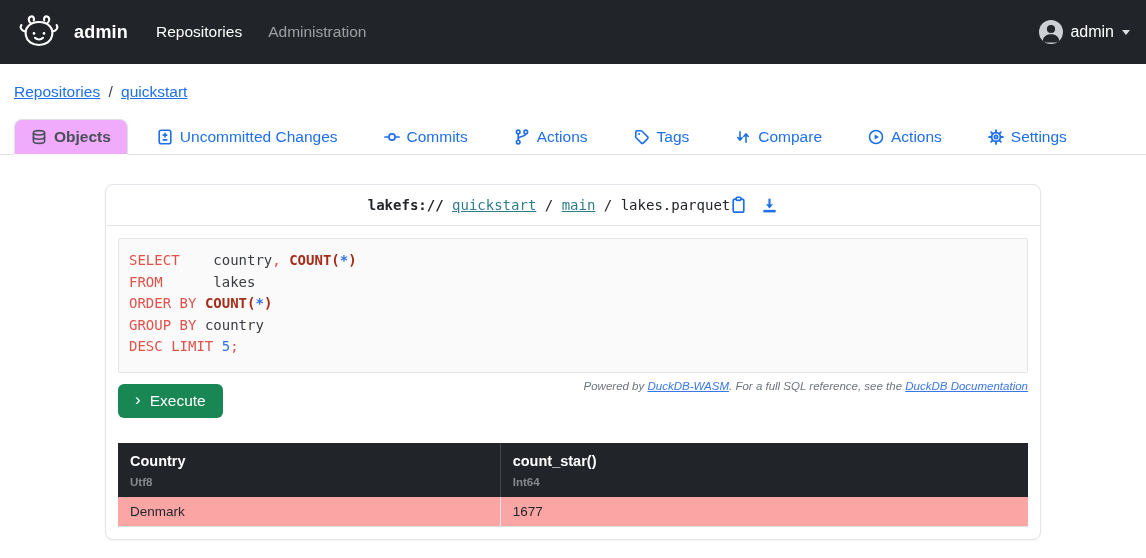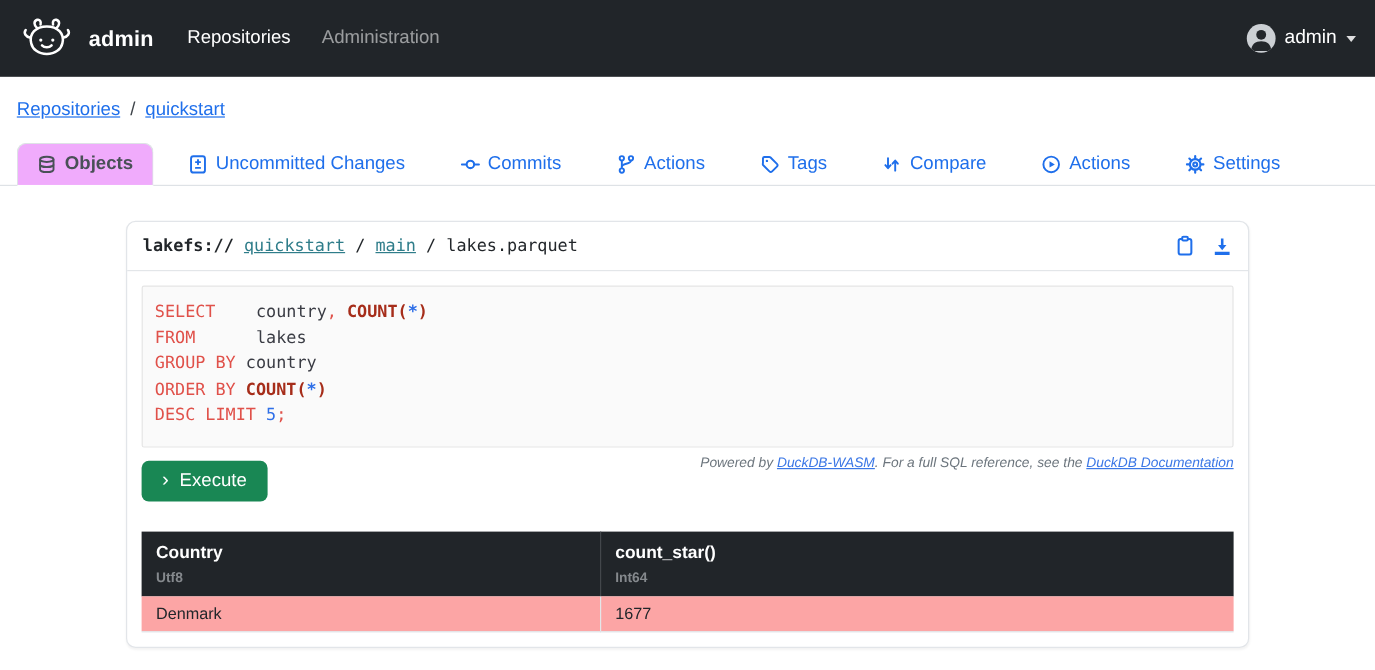--- a/index.html
+++ b/index.html
@@ -26,21 +26,21 @@
   .bc-sep{color:#3e444a;margin:0 4px;}
   
   .tabbar{display:flex;align-items:flex-end;padding:0 8px;border-bottom:1px solid #dee2e6;}
   .tab{display:flex;align-items:center;gap:7px;padding:8px 16px;margin:0 6px -1px 6px;font-size:15.5px;
        color:#1f6feb;border:1px solid transparent;border-radius:8px 8px 0 0;text-decoration:none;cursor:pointer;white-space:nowrap;}
   .tab svg{flex:0 0 auto;}
   .tab.active{background:#f0abfc;border-color:#dee2e6;border-bottom-color:#fff;color:#495057;font-weight:700;}
   
   .card{width:936px;margin:29px auto 0 auto;background:#fff;border:1px solid #e2e5e9;border-radius:8px;
         box-shadow:0 1px 2px rgba(0,0,0,.05);box-sizing:border-box;}
-  .card-header{display:flex;align-items:center;justify-content:space-between;padding:11px 13px;border-bottom:1px solid #e3e6e9;}
+  .card-header{display:flex;align-items:center;justify-content:center;padding:11px 13px;border-bottom:1px solid #e3e6e9;}
   .obj-path{font-family:"DejaVu Sans Mono","Liberation Mono",monospace;font-size:14px;color:#22262a;}
   .obj-path .scheme{font-weight:700;}
   .obj-path a{color:#2f7d8a;text-decoration:underline;cursor:pointer;}
   .header-actions{display:flex;align-items:center;gap:14px;}
   .icon-btn{display:inline-flex;cursor:pointer;color:#1f6feb;}
   
   .card-body{padding:12px;}
   .sql-editor{background:#fafafa;border:1px solid #e5e5e5;border-radius:2px;padding:11px 0 14px 10px;min-height:104px;cursor:text;}
   .sql-line{font-family:"DejaVu Sans Mono","Liberation Mono",monospace;font-size:14px;line-height:21.6px;white-space:pre;}
   .tk-kw{color:#e0514a;}
@@ -220,22 +220,22 @@
         </svg>
       </span>
     </div>
   </div>
 
   <div class="card-body">
     <div class="sql-editor">
       <div>
           <div class="sql-line"><span class="tk-kw">SELECT</span><span class="tk-pl">    </span><span class="tk-pl">country</span><span class="tk-kw">, </span><span class="tk-fn">COUNT</span><span class="tk-fn">(</span><span class="tk-star">*</span><span class="tk-fn">)</span></div>
           <div class="sql-line"><span class="tk-kw">FROM</span><span class="tk-pl">      </span><span class="tk-pl">lakes</span></div>
+          <div class="sql-line"><span class="tk-kw">ORDER BY</span><span class="tk-pl"> </span><span class="tk-fn">COUNT</span><span class="tk-fn">(</span><span class="tk-star">*</span><span class="tk-fn">)</span></div>
           <div class="sql-line"><span class="tk-kw">GROUP BY</span><span class="tk-pl"> </span><span class="tk-pl">country</span></div>
-          <div class="sql-line"><span class="tk-kw">ORDER BY</span><span class="tk-pl"> </span><span class="tk-fn">COUNT</span><span class="tk-fn">(</span><span class="tk-star">*</span><span class="tk-fn">)</span></div>
           <div class="sql-line"><span class="tk-kw">DESC LIMIT</span><span class="tk-pl"> </span><span class="tk-num">5</span><span class="tk-kw">;</span></div>
         </div>
     </div>
 
     <div class="actions-row">
       <button class="execute-btn">
         <span class="chev">›</span>
         <span>Execute</span>
       </button>
       <div class="powered"><span>Powered by </span><a>DuckDB-WASM</a><span>. For a full SQL reference, see the </span><a>DuckDB Documentation</a></div>

